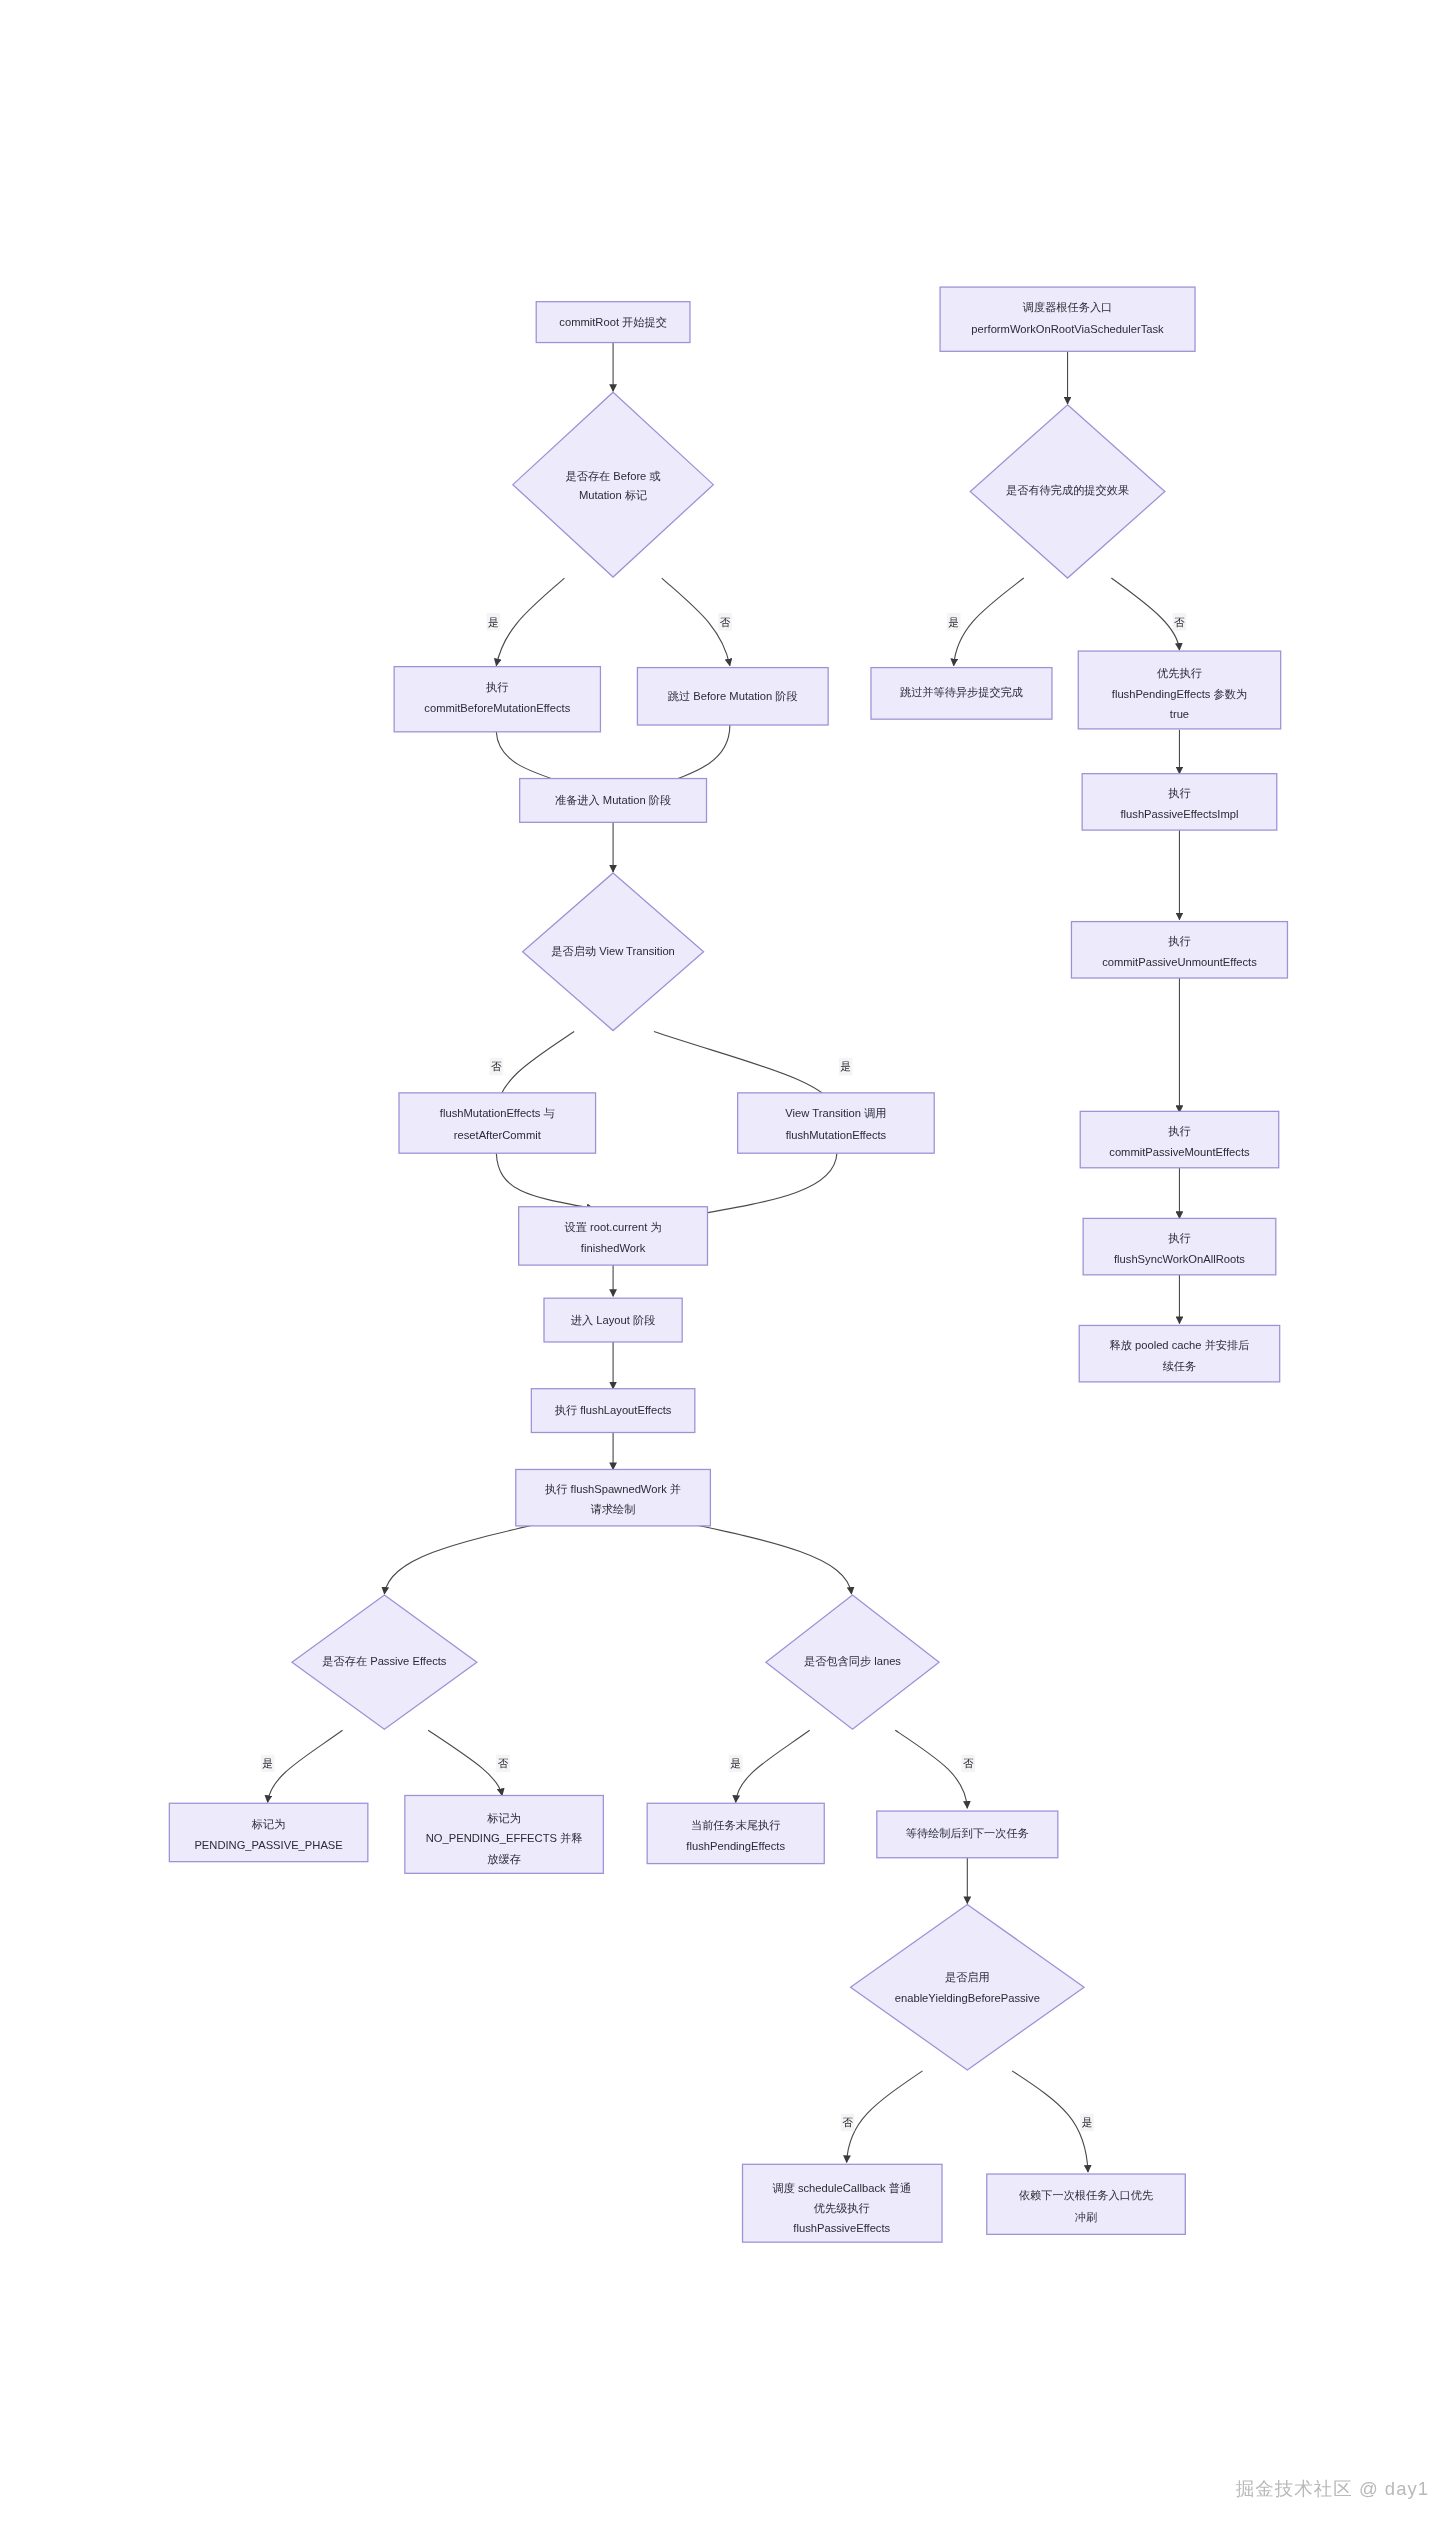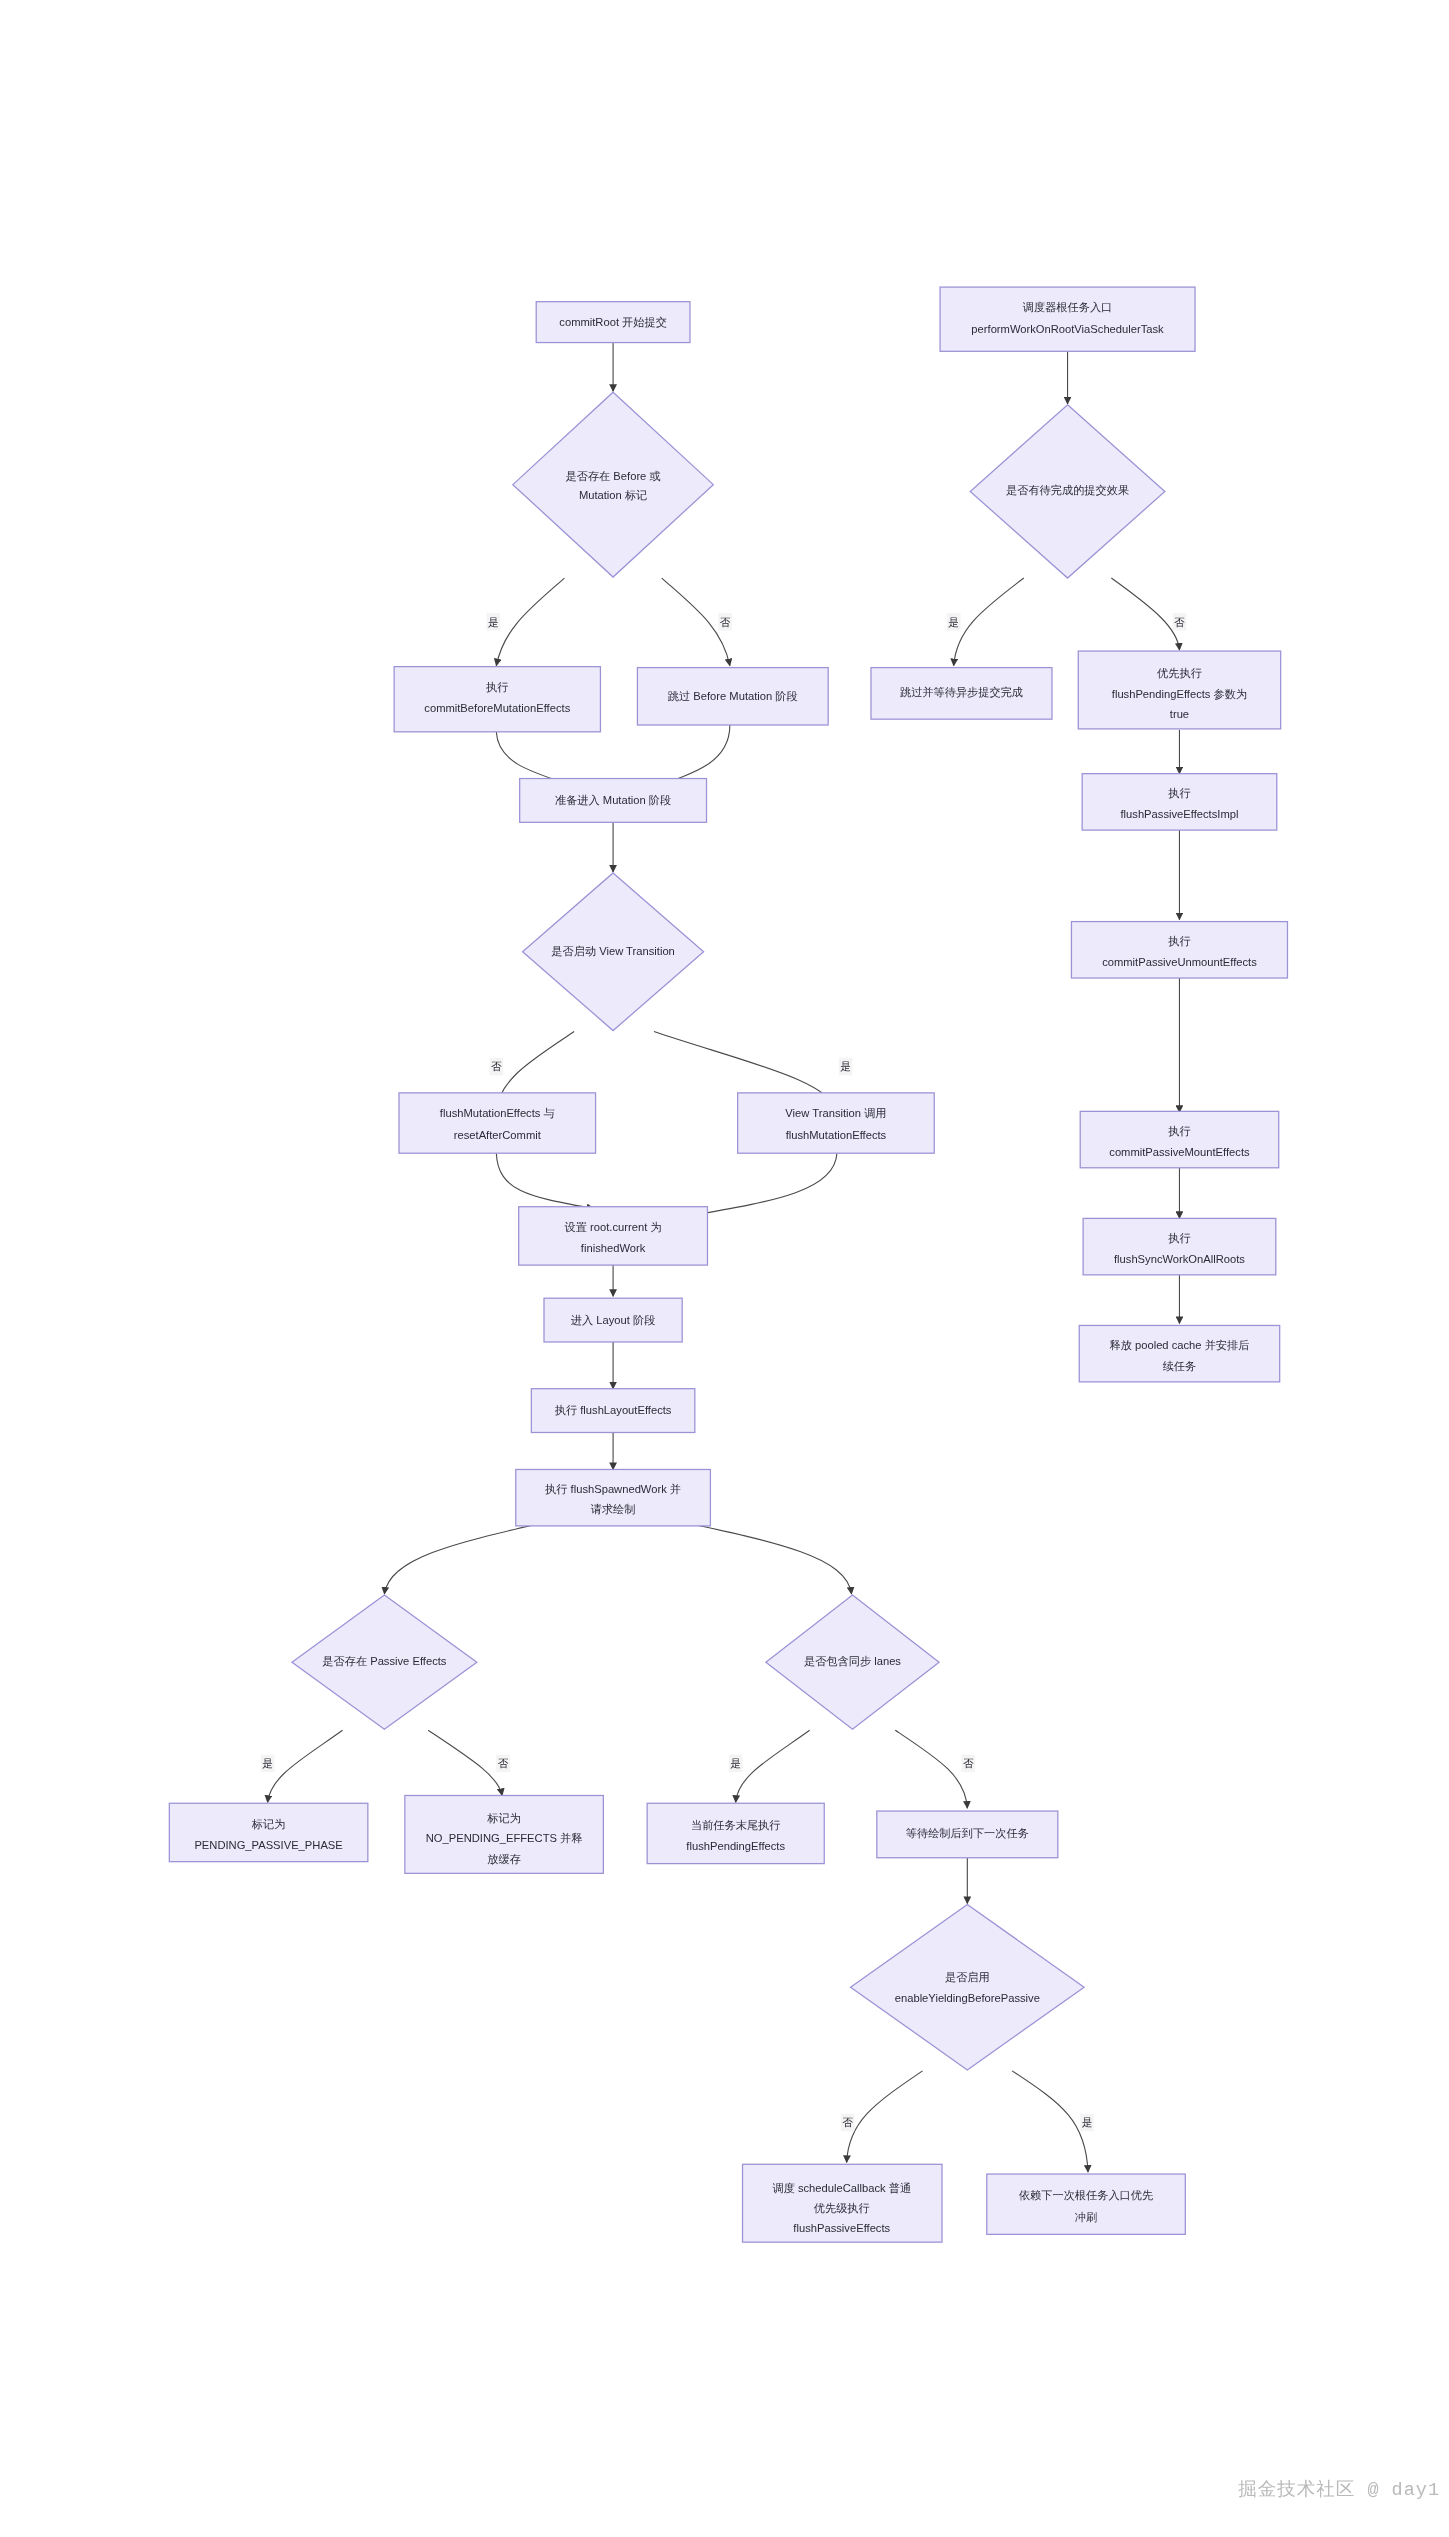--- a/index.html
+++ b/index.html
@@ -46,23 +46,23 @@
   }
   .edge-label-text {
     font-family: "Liberation Sans", sans-serif;
     font-size: 11px;
     fill: #2b2b36;
     text-anchor: middle;
     dominant-baseline: middle;
   }
   .watermark {
     position: absolute;
-    right: 10px;
+    right: 21px;
     bottom: 37px;
-    font-family: Liberation Mono, monospace;
+    font-family: Liberation Sans, sans-serif;
     font-size: 18.5px;
     color: #b9b9b9;
     letter-spacing: 1px;
     white-space: nowrap;
     user-select: none;
   }
 </style>
 </head>
 <body>
 

